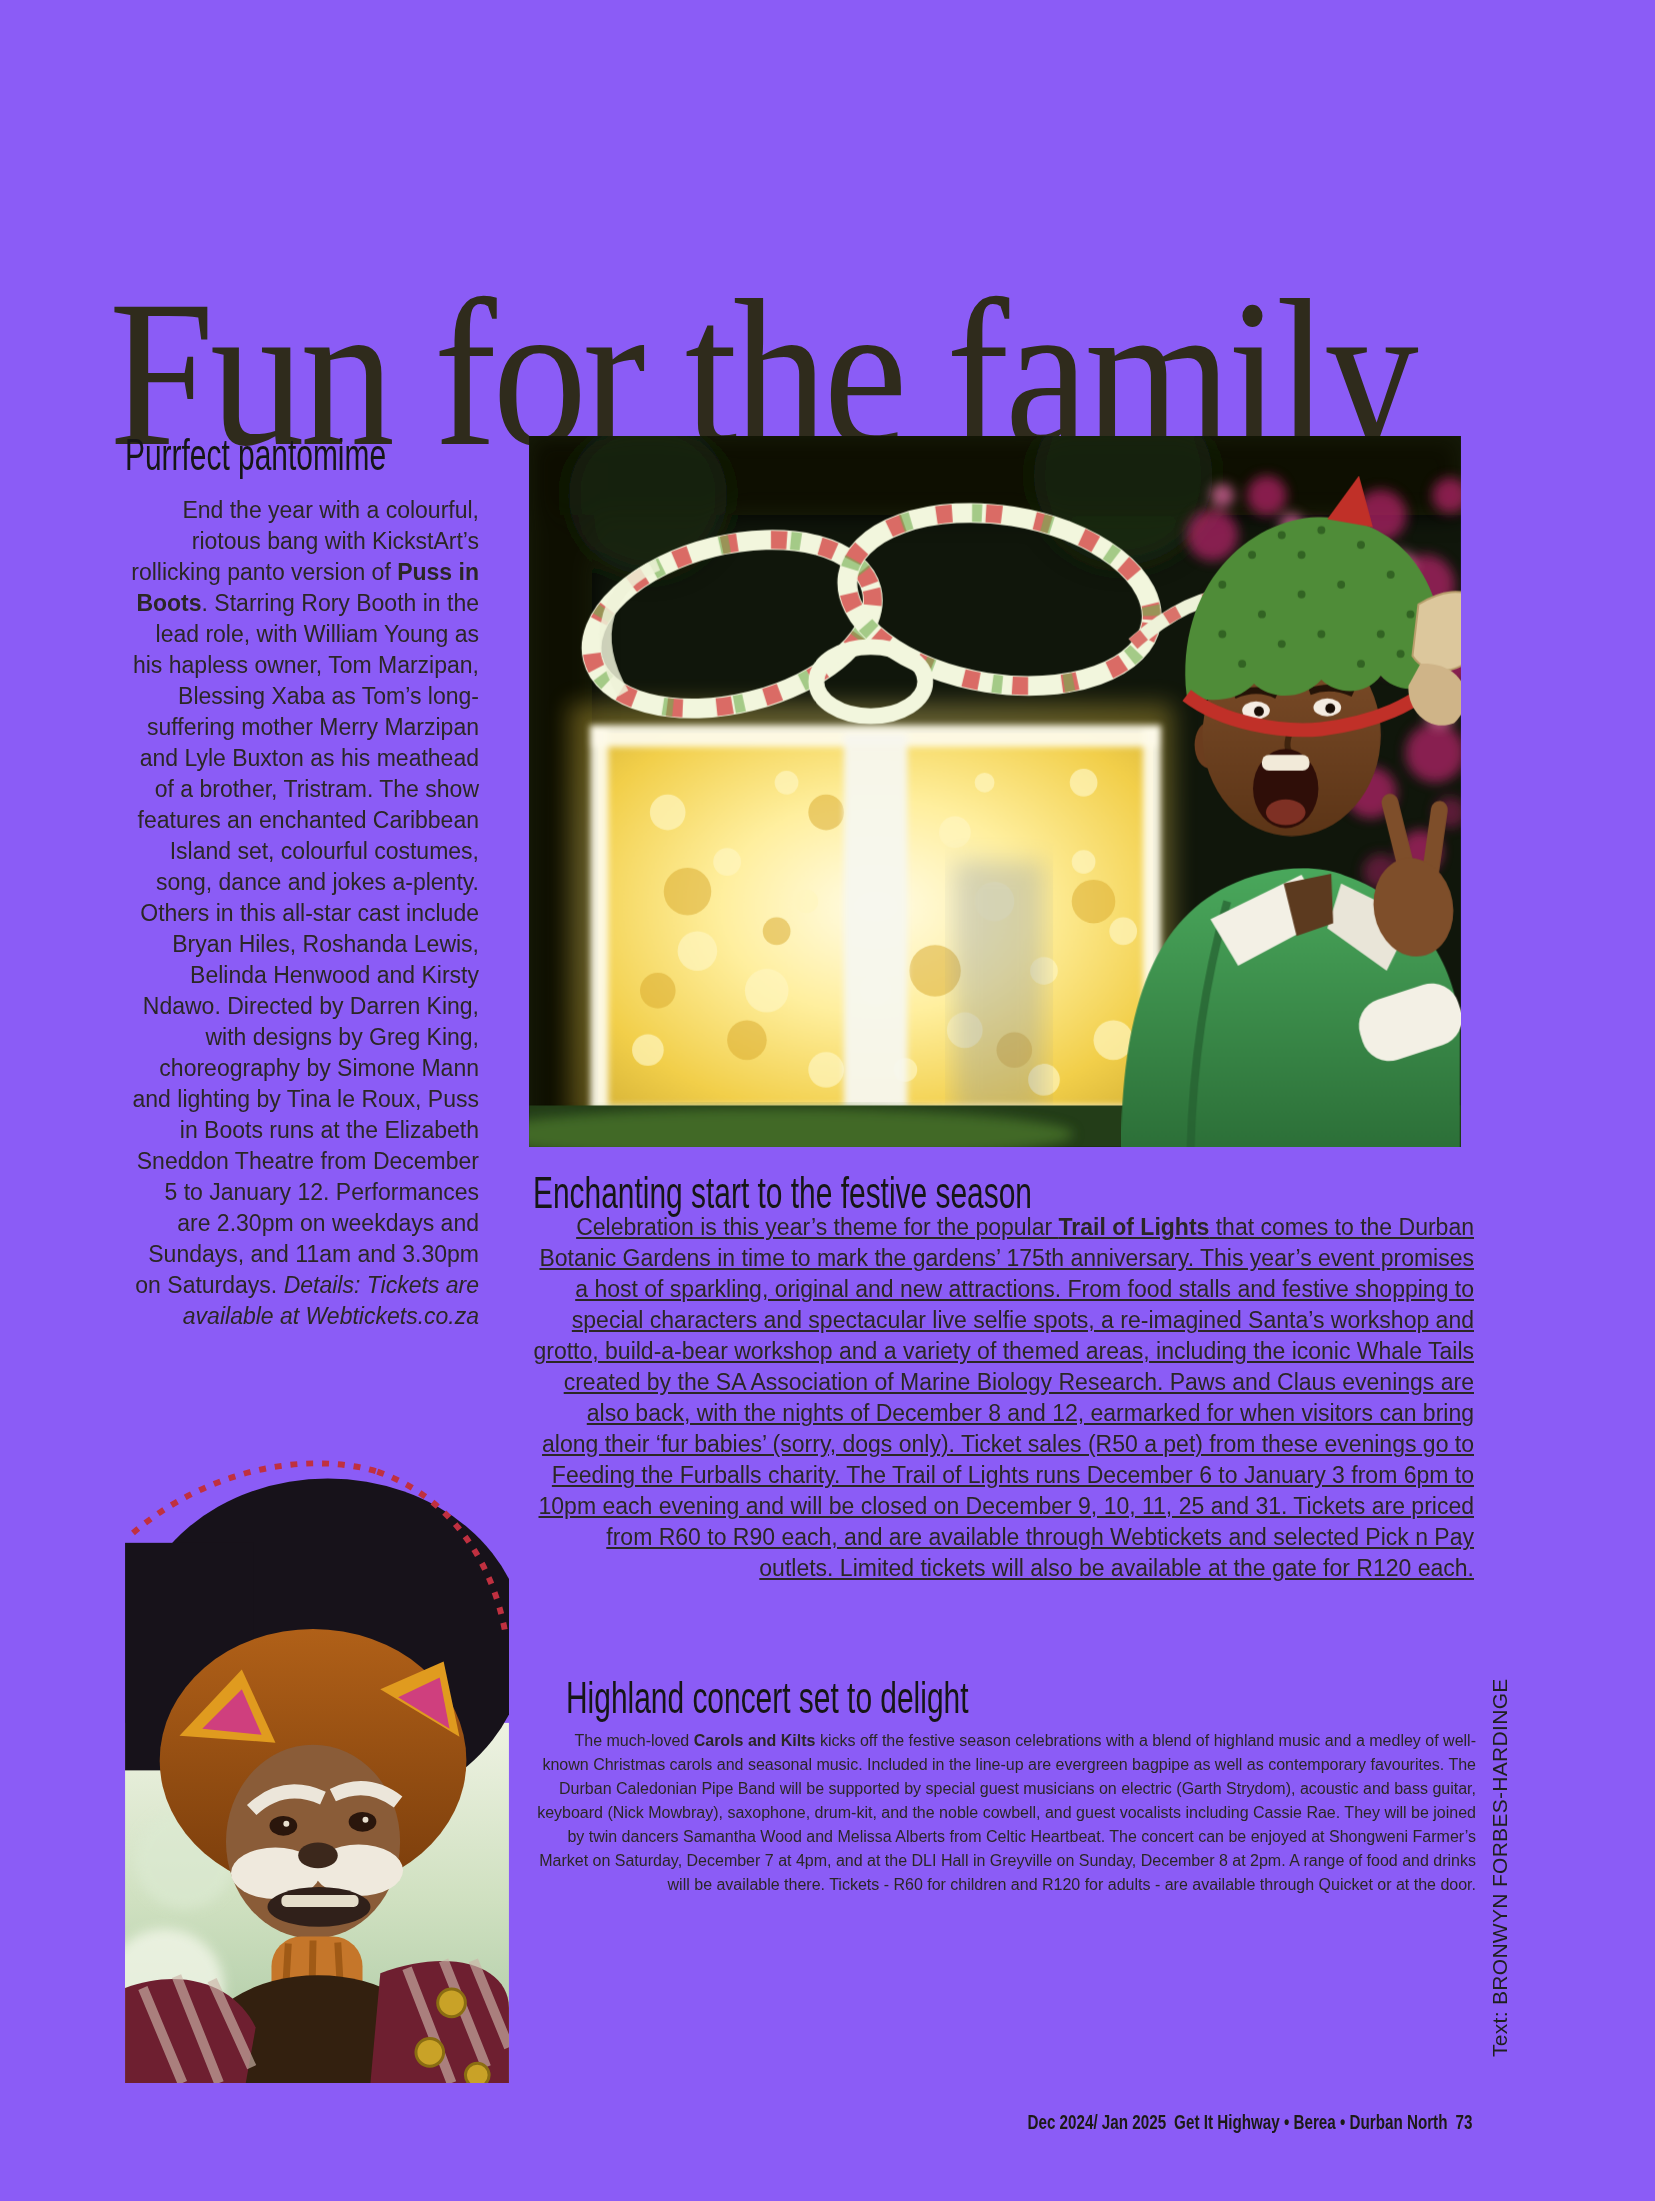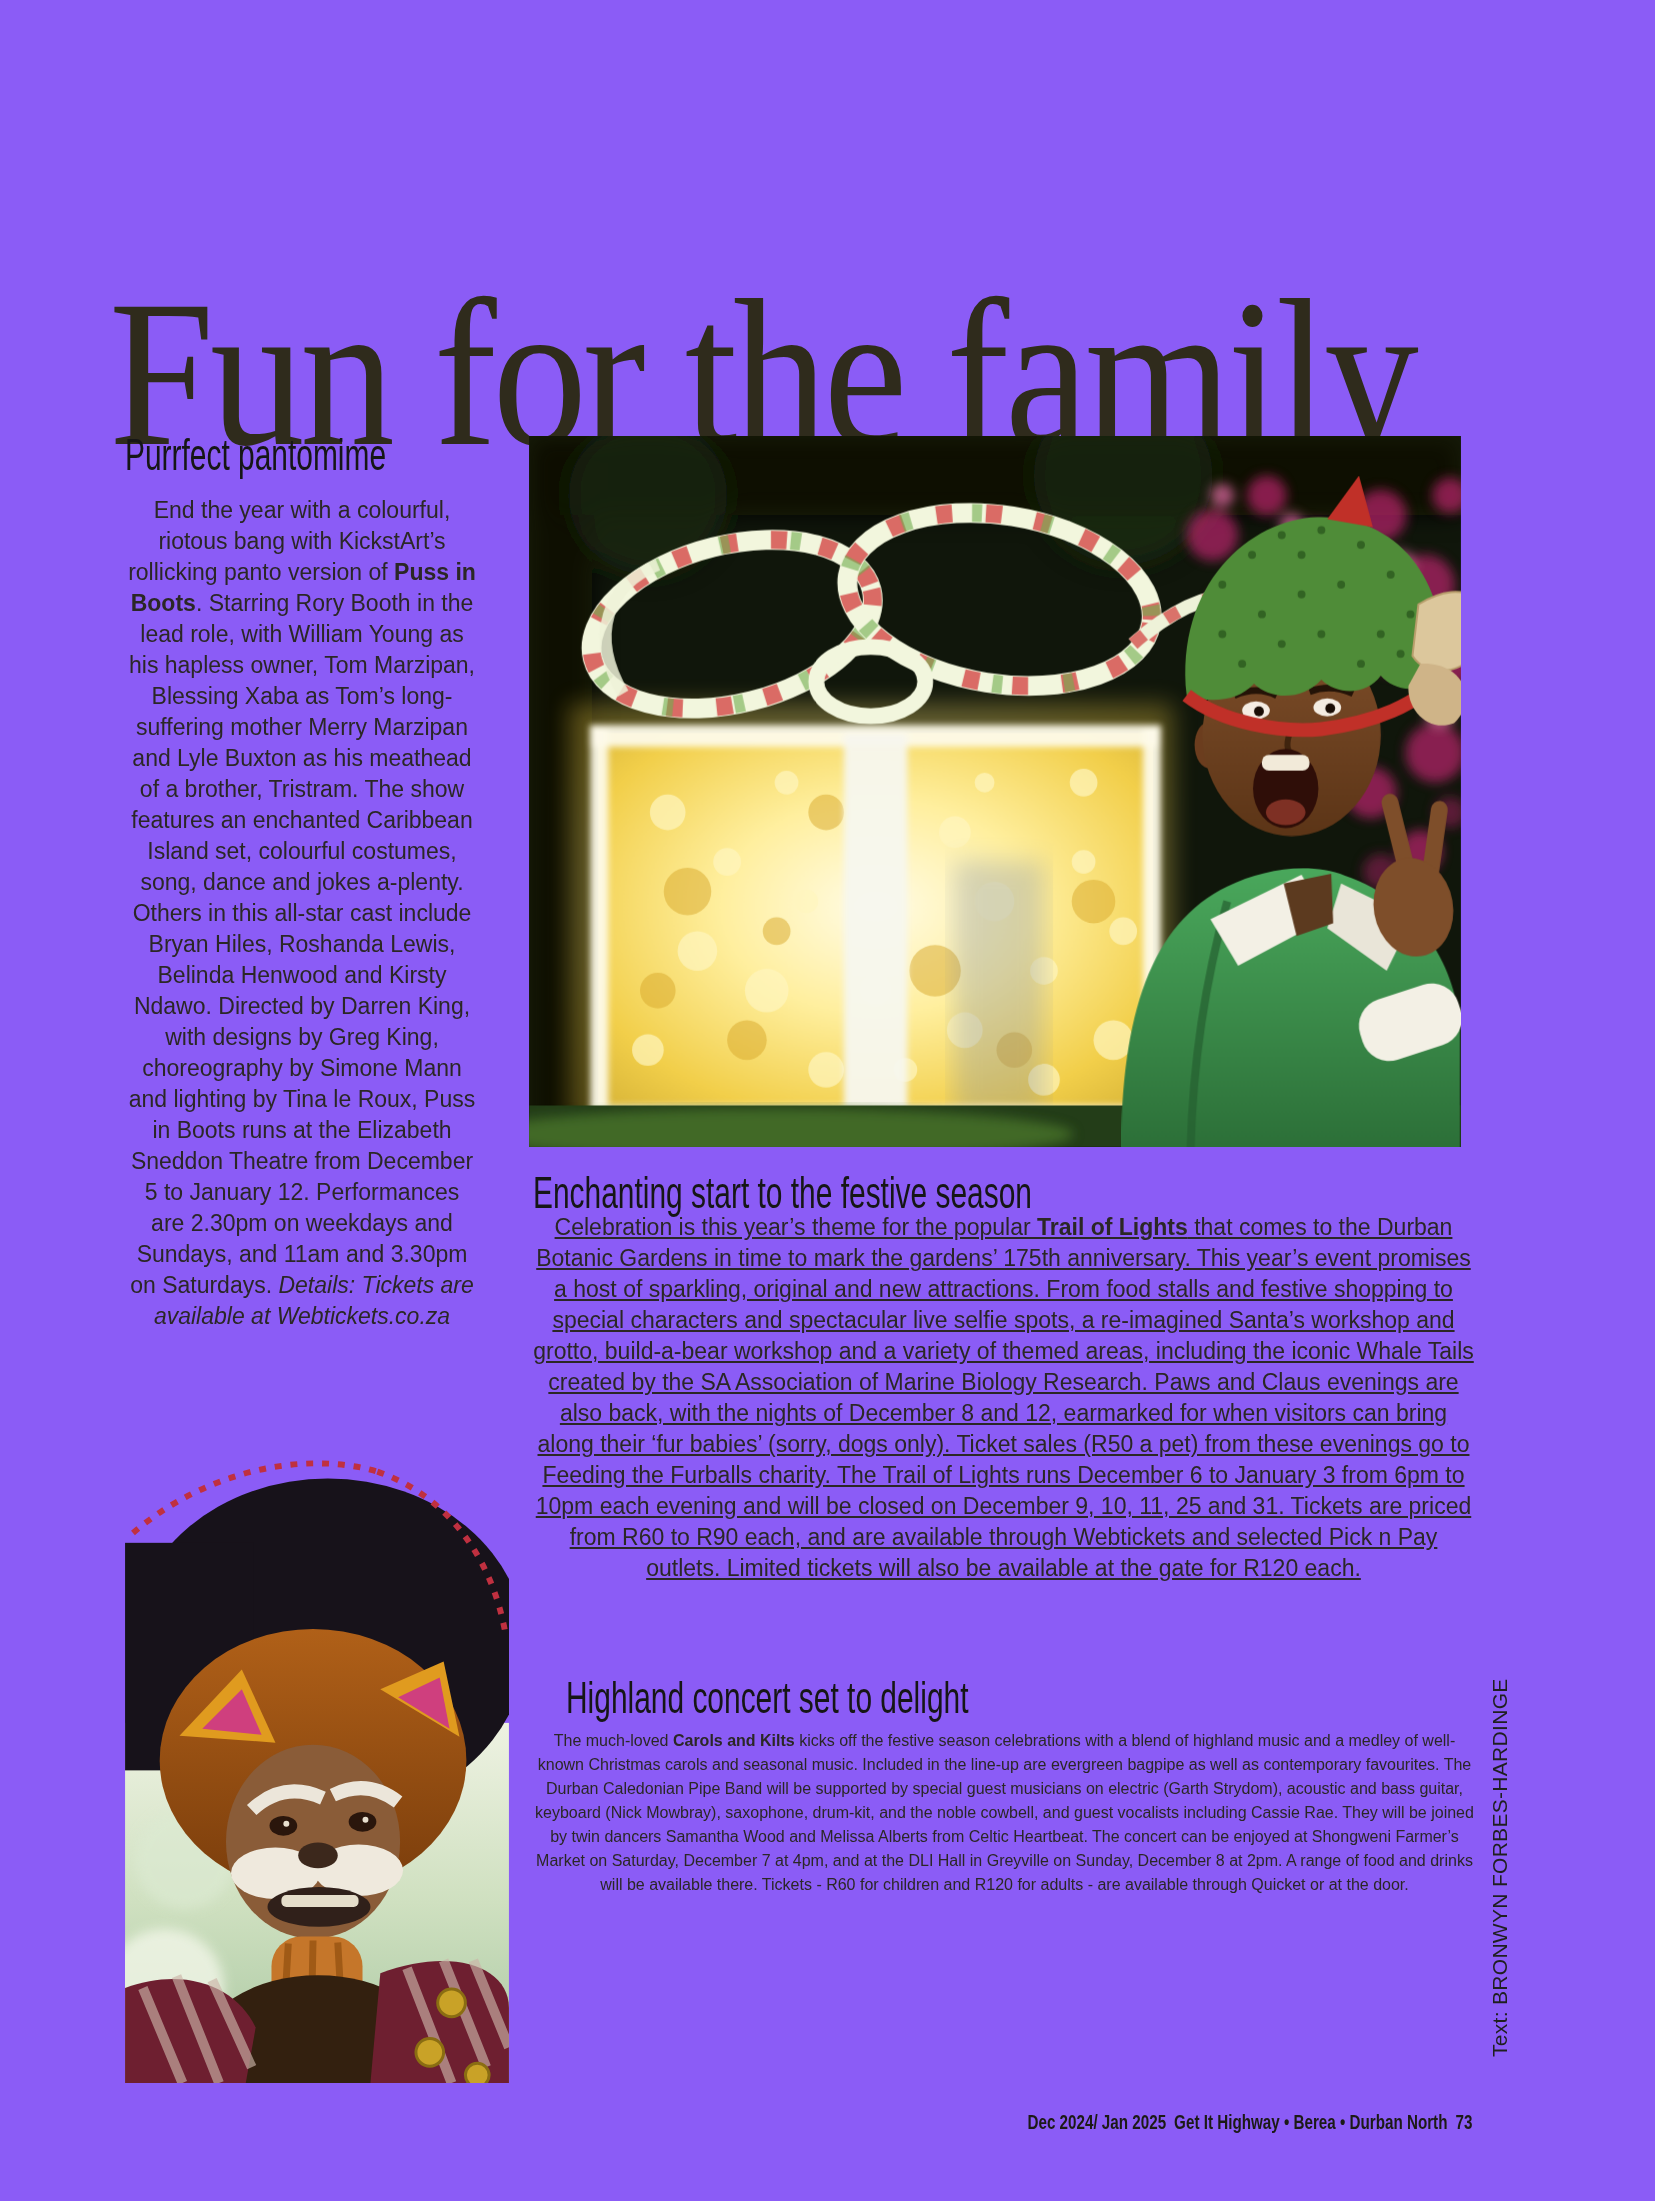--- a/index.html
+++ b/index.html
@@ -7,21 +7,21 @@
         font-family:"Liberation Sans",sans-serif;color:#2b2726;overflow:hidden;}
   .headline{position:absolute;left:109px;top:127px;font-family:"Liberation Serif",serif;
         font-weight:400;font-size:210px;line-height:1;color:#2f2b1c;letter-spacing:-0.022em;
         white-space:nowrap;transform:scaleX(0.9);transform-origin:left top;}
   .condensed{display:inline-block;white-space:nowrap;transform:scaleX(0.68);
         transform-origin:left center;letter-spacing:0;}
   .article-heading{font-weight:400;color:#161616;margin:0;}
   .h-left{position:absolute;left:125px;top:430px;font-size:44px;}
   .h-trail{position:absolute;left:533px;top:1168px;font-size:44px;}
   .h-highland{position:absolute;left:566px;top:1673px;font-size:44px;}
-  .body-text{position:absolute;margin:0;text-align:center;color:#2b2726;}
+  .body-text{position:absolute;margin:0;text-align:right;color:#2b2726;}
   .col-left{left:125px;top:495px;width:354px;font-size:23px;line-height:31px;}
   .para-trail{left:533px;top:1212px;width:941px;font-size:23px;line-height:31px;text-decoration:underline;}
   .para-highland{left:533px;top:1729px;width:943px;font-size:16px;line-height:24px;}
   .photo{position:absolute;display:block;}
   .photo-main{left:529px;top:436px;width:932px;height:711px;}
   .photo-cat{left:125px;top:1434px;width:384px;height:649px;}
   .credit-vertical{position:absolute;left:1489px;top:1661px;height:396px;font-size:21px;
         color:#1f1f1f;writing-mode:vertical-rl;transform:rotate(180deg);line-height:1;
         letter-spacing:0.3px;white-space:nowrap;}
   .footer{position:absolute;top:2111px;right:183px;font-size:20px;font-weight:700;

